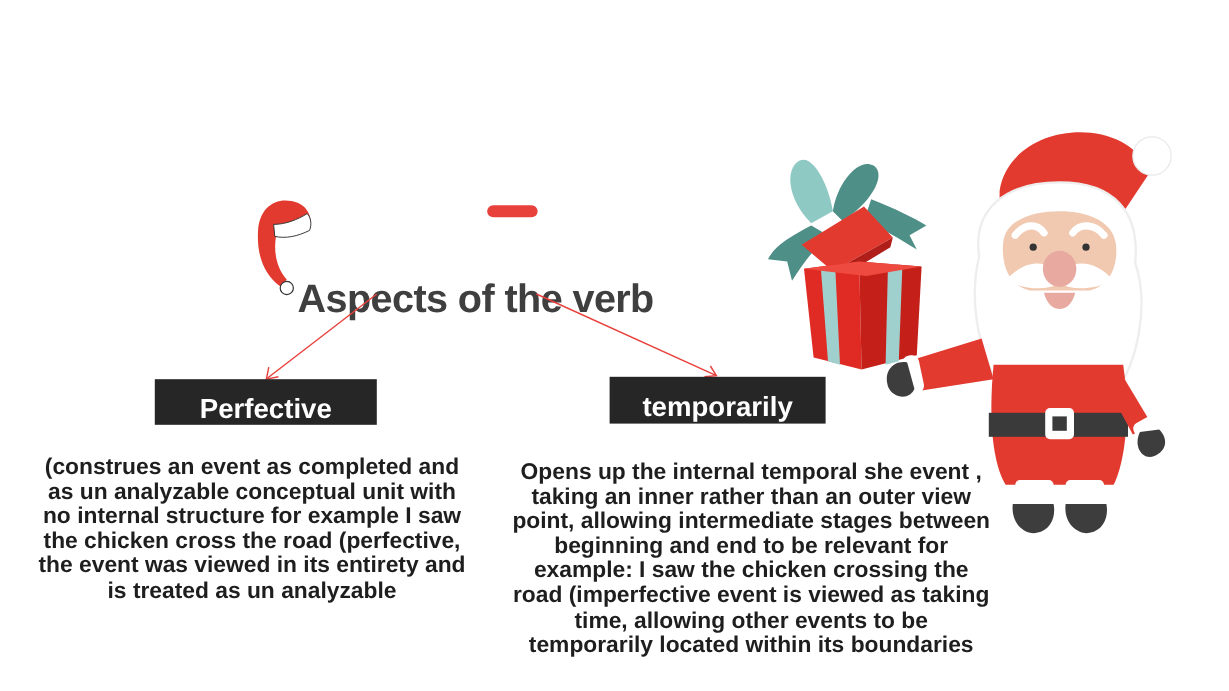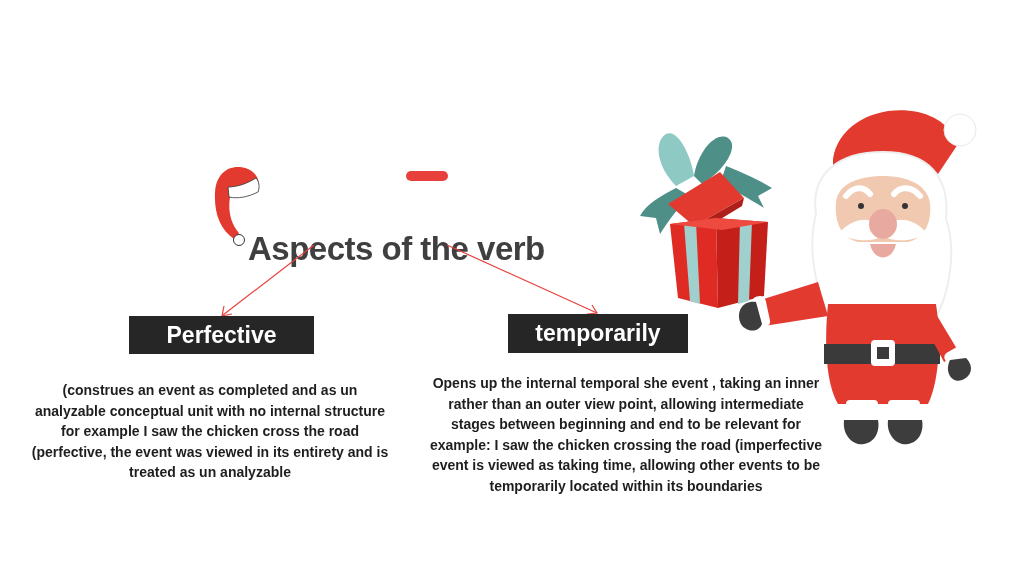--- a/index.html
+++ b/index.html
@@ -12,30 +12,30 @@
     .accent-bar {
       left: 406px; top: 171px; width: 42px; height: 10px;
       border-radius: 5px; background: #e8413c;
     }
     .title {
       left: 248px; top: 200px; font-size: 33px; font-weight: bold;
       color: #3f3f3f; letter-spacing: -0.5px; white-space: nowrap; margin-top: 30px;
     }
     .label-box {
       background: #262626; color: #ffffff; font-weight: bold;
-      font-size: 23px; display: flex; align-items: center; justify-content: center;
+      font-size: 23px; display: flex; align-items: flex-end; justify-content: center;
     }
     .perfective-box { left: 129px; top: 316px; width: 185px; height: 38px; }
     .imperfective-box { left: 508px; top: 314px; width: 180px; height: 39px; }
     .desc {
-      font-size: 14px; font-weight: bold; color: #1e1e1e;
+      font-size: 19px; font-weight: bold; color: #1e1e1e;
       text-align: center; line-height: 20.6px;
     }
     .perfective-desc { left: 30px; top: 380px; width: 360px; }
-    .imperfective-desc { left: 425px; top: 373px; width: 402px; }
+    .imperfective-desc { left: 425px; top: 384px; width: 402px; }
     svg { position: absolute; overflow: visible; }
   </style>
 </head>
 <body>
 
 <svg style="left:212px; top:163px;" width="50" height="88" viewBox="0 0 50 88">
   <path d="M36 6 C20 0 4 8 3 30 C2 50 8 66 22 76 L27 70 C18 60 16 46 18 34 C24 34 34 33 44 30 C50 22 46 10 36 6 Z" fill="#e33a30"></path>
   <path d="M17 34 C26 36 36 34 46 29 C48 24 47 18 44 15 C36 20 26 24 16 24 Z" fill="#ffffff" stroke="#333" stroke-width="0.8"></path>
   <circle cx="27" cy="77" r="5.5" fill="#ffffff" stroke="#333" stroke-width="1"></circle>
 </svg>

